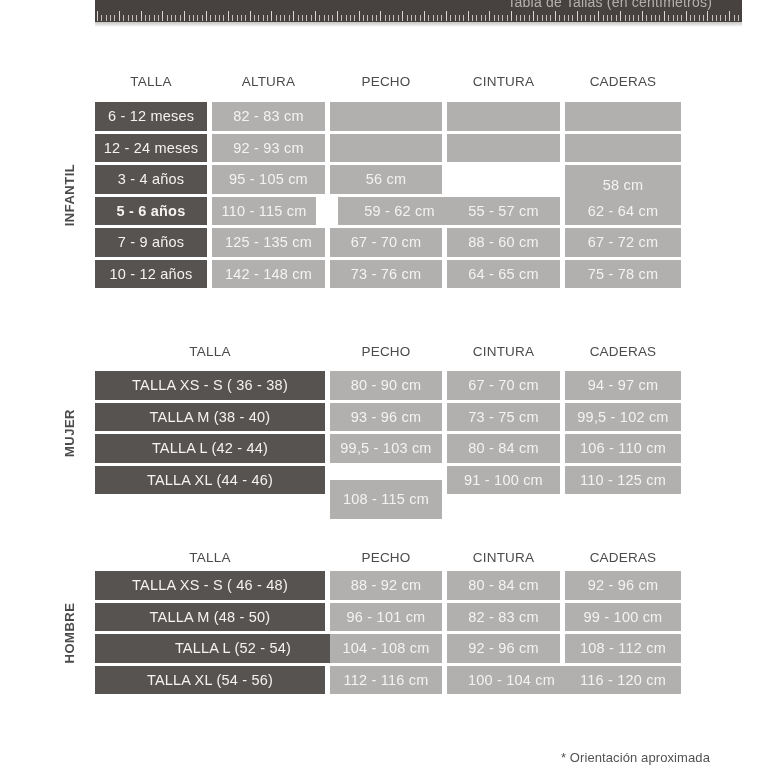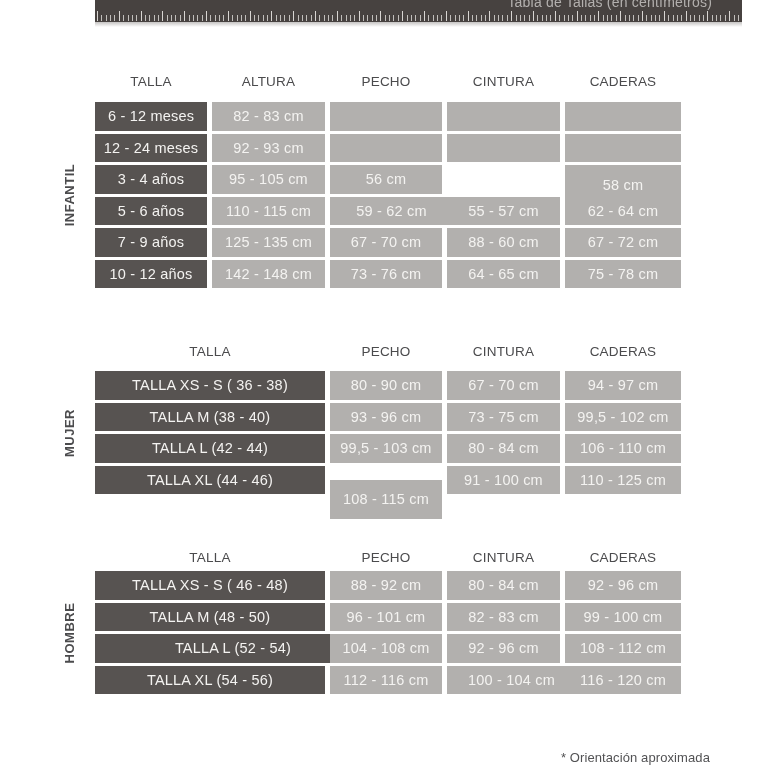--- a/index.html
+++ b/index.html
@@ -220,23 +220,23 @@
         <div class="cell light" style="left: 565px; width: 116px; top: 102px; height: 28.5px;"></div>
         <div class="cell dark" style="left: 95px; width: 112px; top: 133.5px; height: 28.5px;">12 - 24 meses</div>
         <div class="cell light" style="left: 212px; width: 113px; top: 133.5px; height: 28.5px;">92 - 93 cm</div>
         <div class="cell light" style="left: 330px; width: 112px; top: 133.5px; height: 28.5px;"></div>
         <div class="cell light" style="left: 447px; width: 113px; top: 133.5px; height: 28.5px;"></div>
         <div class="cell light" style="left: 565px; width: 116px; top: 133.5px; height: 28.5px;"></div>
         <div class="cell dark" style="left: 95px; width: 112px; top: 165px; height: 28.5px;">3 - 4 años</div>
         <div class="cell light" style="left: 212px; width: 113px; top: 165px; height: 28.5px;">95 - 105 cm</div>
         <div class="cell light" style="left: 330px; width: 112px; top: 165px; height: 28.5px;">56 cm</div>
         <div class="cell light" style="left: 565px; width: 116px; top: 165px; height: 39px;">58 cm</div>
-        <div class="cell dark" style="left: 95px; width: 112px; top: 196.5px; height: 28.5px;">5 - 6 años</div>
-        <div class="cell light" style="left: 212px; width: 113px; top: 196.5px; height: 28.5px;">110 - 115 cm</div>
-        <div class="cell light" style="left: 330px; width: 123px; top: 196.5px; height: 28.5px;">59 - 62 cm</div>
+        <div class="cell dark" style="left: 95px; width: 112px; top: 196.5px; height: 28.5px; font-weight: bold;">5 - 6 años</div>
+        <div class="cell light" style="left: 212px; width: 104px; top: 196.5px; height: 28.5px;">110 - 115 cm</div>
+        <div class="cell light" style="left: 338px; width: 123px; top: 196.5px; height: 28.5px;">59 - 62 cm</div>
         <div class="cell light" style="left: 447px; width: 113px; top: 196.5px; height: 28.5px;">55 - 57 cm</div>
         <div class="cell light" style="left: 565px; width: 116px; top: 196.5px; height: 28.5px;">62 - 64 cm</div>
         <div class="cell dark" style="left: 95px; width: 112px; top: 228px; height: 28.5px;">7 - 9 años</div>
         <div class="cell light" style="left: 212px; width: 113px; top: 228px; height: 28.5px;">125 - 135 cm</div>
         <div class="cell light" style="left: 330px; width: 112px; top: 228px; height: 28.5px;">67 - 70 cm</div>
         <div class="cell light" style="left: 447px; width: 113px; top: 228px; height: 28.5px;">88 - 60 cm</div>
         <div class="cell light" style="left: 565px; width: 116px; top: 228px; height: 28.5px;">67 - 72 cm</div>
         <div class="cell dark" style="left: 95px; width: 112px; top: 259.5px; height: 28.5px;">10 - 12 años</div>
         <div class="cell light" style="left: 212px; width: 113px; top: 259.5px; height: 28.5px;">142 - 148 cm</div>
         <div class="cell light" style="left: 330px; width: 112px; top: 259.5px; height: 28.5px;">73 - 76 cm</div>

